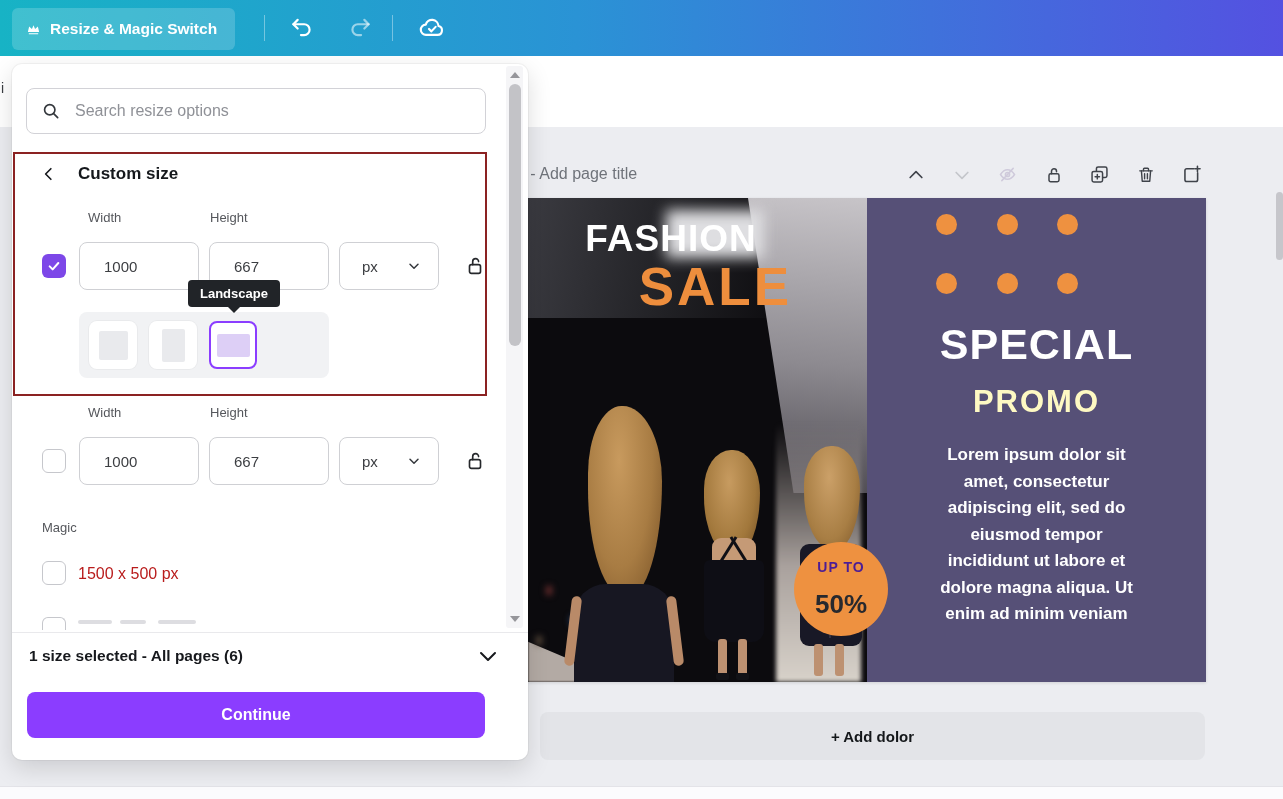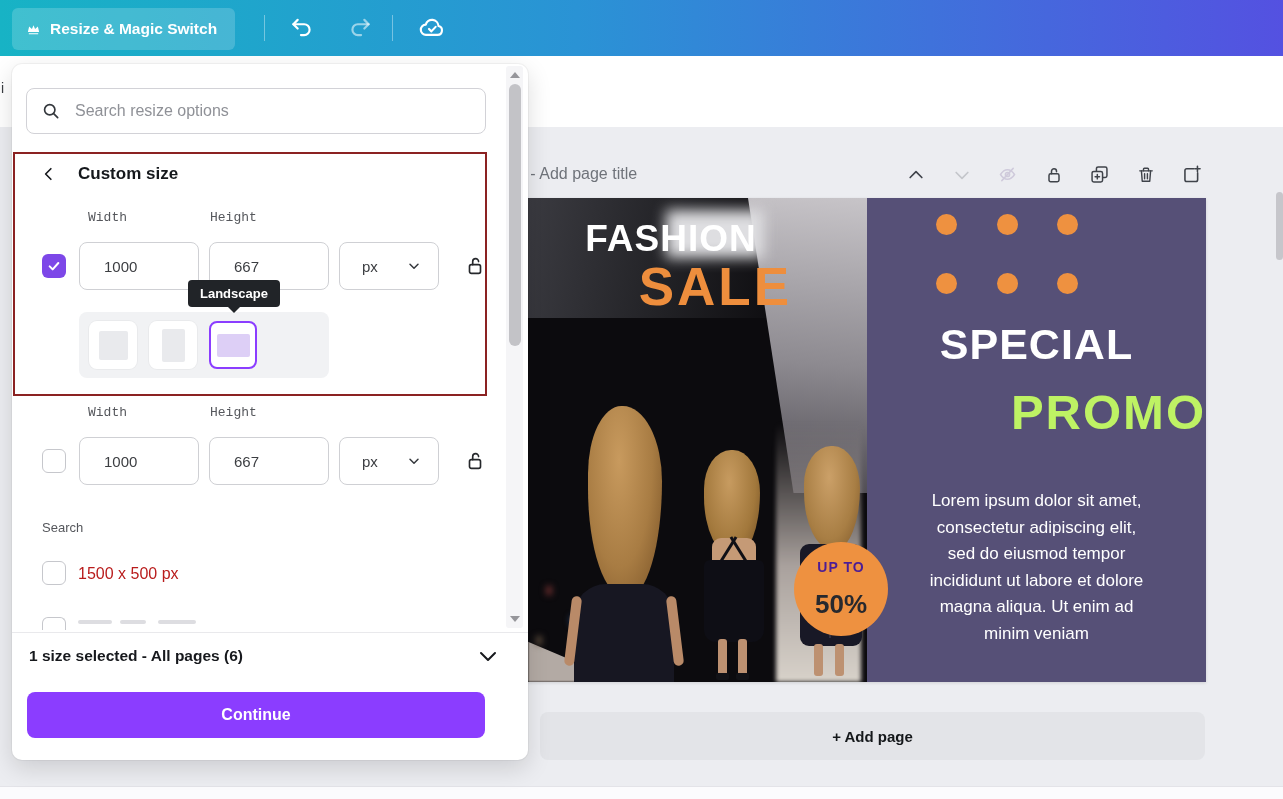--- a/index.html
+++ b/index.html
@@ -26,21 +26,21 @@
          box-shadow:0 0 0 1px rgba(0,0,0,.04),0 8px 24px rgba(0,0,0,.14);}
   .search-box{position:absolute;left:14px;top:24px;width:460px;height:46px;border:1px solid #d2d2d7;
          border-radius:8px;display:flex;align-items:center;padding:0 14px;gap:12px;box-sizing:border-box;}
   .search-box input{border:none;outline:none;flex:1;font-size:16px;color:#33363b;
          font-family:"Liberation Sans",sans-serif;}
   .search-box input::placeholder{color:#8f9197;}
   .highlight-box{position:absolute;left:1px;top:88px;width:470px;height:240px;border:2px solid #8b2222;
          z-index:6;pointer-events:none;}
   .cs-header{position:absolute;left:28px;top:100px;display:flex;align-items:center;gap:20px;justify-content:center;}
   .cs-title{font-size:17px;font-weight:700;color:#15181c;}
-  .field-label{position:absolute;font-size:13px;color:#55575c;font-family:Liberation Mono, monospace;}
+  .field-label{position:absolute;font-size:13px;color:#55575c;}
   .num-input{position:absolute;width:120px;height:48px;border:1px solid #cfd0d4;border-radius:8px;
          box-sizing:border-box;font-size:15px;color:#3c3e42;padding-left:24px;outline:none;
          font-family:"Liberation Sans",sans-serif;background:#fff;}
   .unit-select{position:absolute;width:100px;height:48px;border:1px solid #cfd0d4;border-radius:8px;
          box-sizing:border-box;display:flex;align-items:center;justify-content:space-between;
          padding:0 16px 0 22px;font-size:15px;color:#3c3e42;cursor:pointer;background:#fff;}
   .checkbox{position:absolute;width:24px;height:24px;border-radius:6px;box-sizing:border-box;cursor:pointer;}
   .checkbox.checked{background:#7d47e8;display:flex;align-items:center;justify-content:center;}
   .checkbox.unchecked{background:#fff;border:1.5px solid #c6c7cc;}
   .lock-btn{position:absolute;width:26px;height:26px;display:flex;align-items:center;justify-content:center;cursor:pointer;color:#26282c;}
@@ -116,24 +116,24 @@
   .zip-r{position:absolute;left:301px;top:352px;width:2px;height:88px;background:#303040;}
   .fashion-line{position:absolute;left:22px;top:20px;width:242px;text-align:center;color:#fff;
          font-size:37px;font-weight:600;letter-spacing:1px;}
   .sale-line{position:absolute;left:22px;top:58px;width:242px;text-align:right;color:#ee8e3d;
          font-size:53px;font-weight:800;letter-spacing:3px;}
 
   .promo-half{position:relative;width:339px;height:484px;background:#565077;overflow:hidden;}
   .dot{position:absolute;width:21px;height:21px;border-radius:50%;background:#ee9140;}
   .special-line{position:absolute;left:0;top:122px;width:100%;text-align:center;color:#fff;
          font-size:43px;font-weight:800;letter-spacing:1px;}
-  .promo-line{position:absolute;left:0;top:186px;width:100%;text-align:right;color:#bef264;
-         font-size:49px;font-weight:800;letter-spacing:2px;}
+  .promo-line{position:absolute;left:0;top:186px;width:100%;text-align:center;color:#fef9c3;
+         font-size:31px;font-weight:800;letter-spacing:2px;}
   .body-text{position:absolute;left:50%;top:244px;width:214px;transform:translateX(-50%);
-         text-align:center;color:#fff;font-size:17px;line-height:26.5px;font-weight:400;margin-top:46px;}
+         text-align:center;color:#fff;font-size:17px;line-height:26.5px;font-weight:700;}
   .badge{position:absolute;left:266px;top:344px;width:94px;height:94px;border-radius:50%;background:#ee9140;
          display:flex;flex-direction:column;align-items:center;justify-content:center;z-index:3;}
   .badge-top{font-size:14px;font-weight:800;letter-spacing:1px;color:#4c1d95;}
   .badge-main{font-size:26px;font-weight:600;color:#27292e;margin-top:14px;}
 
   .add-page-btn{position:absolute;left:540px;top:712px;width:665px;height:48px;background:#e3e4e8;
          border-radius:8px;display:flex;align-items:center;justify-content:center;font-size:15px;
          font-weight:600;color:#14171a;z-index:2;cursor:pointer;}
   .right-scroll-thumb{position:absolute;left:1276px;top:192px;width:7px;height:68px;background:#c6c6cb;
          border-radius:4px;z-index:2;cursor:pointer;}
@@ -275,21 +275,21 @@
       <div class="promo-line">PROMO</div>
       <div class="body-text">Lorem ipsum dolor sit amet, consectetur adipiscing elit, sed do eiusmod tempor incididunt ut labore et dolore magna aliqua. Ut enim ad minim veniam</div>
     </div>
 
     <div class="badge">
       <div class="badge-top">UP TO</div>
       <div class="badge-main">50%</div>
     </div>
   </div>
 
-  <div class="add-page-btn">+ Add page</div>
+  <div class="add-page-btn">+ Add dolor</div>
   <div class="right-scroll-thumb"></div>
 
   <div class="panel">
     <div class="search-box">
       <svg width="20" height="20" viewBox="0 0 24 24" fill="none" stroke="#33373c" stroke-width="2" stroke-linecap="round">
         <circle cx="10.5" cy="10.5" r="6.2"></circle>
           <line x1="15.2" y1="15.2" x2="20" y2="20"></line>
       </svg>
       <input type="text" placeholder="Search resize options" style="">
     </div>
@@ -350,21 +350,21 @@
           <path d="M6 9.5 l6 6 6-6"></path>
         </svg>
     </div>
     <div class="lock-btn" style="left:450px;top:384px">
       <svg width="22" height="22" viewBox="0 0 24 24" fill="none" stroke="currentColor" stroke-width="1.8" stroke-linecap="round" stroke-linejoin="round">
         <rect x="6" y="10.5" width="12" height="9.5" rx="2"></rect>
           <path d="M9.5 10.5 V7.2 a3.2 3.2 0 0 1 6.4 0"></path>
       </svg>
     </div>
 
-    <div class="saved-label">Search</div>
+    <div class="saved-label">Magic</div>
     <div class="checkbox unchecked" style="left:30px;top:497px"></div>
     <div class="saved-item-label">1500 x 500 px</div>
     <div class="partial-checkbox"></div>
     <div class="smudge" style="left:66px;width:34px"></div>
     <div class="smudge" style="left:108px;width:26px"></div>
     <div class="smudge" style="left:146px;width:38px"></div>
 
     <div class="panel-footer-divider"></div>
     <div class="footer-summary">1 size selected - All pages (6)</div>
     <div class="footer-chevron">

